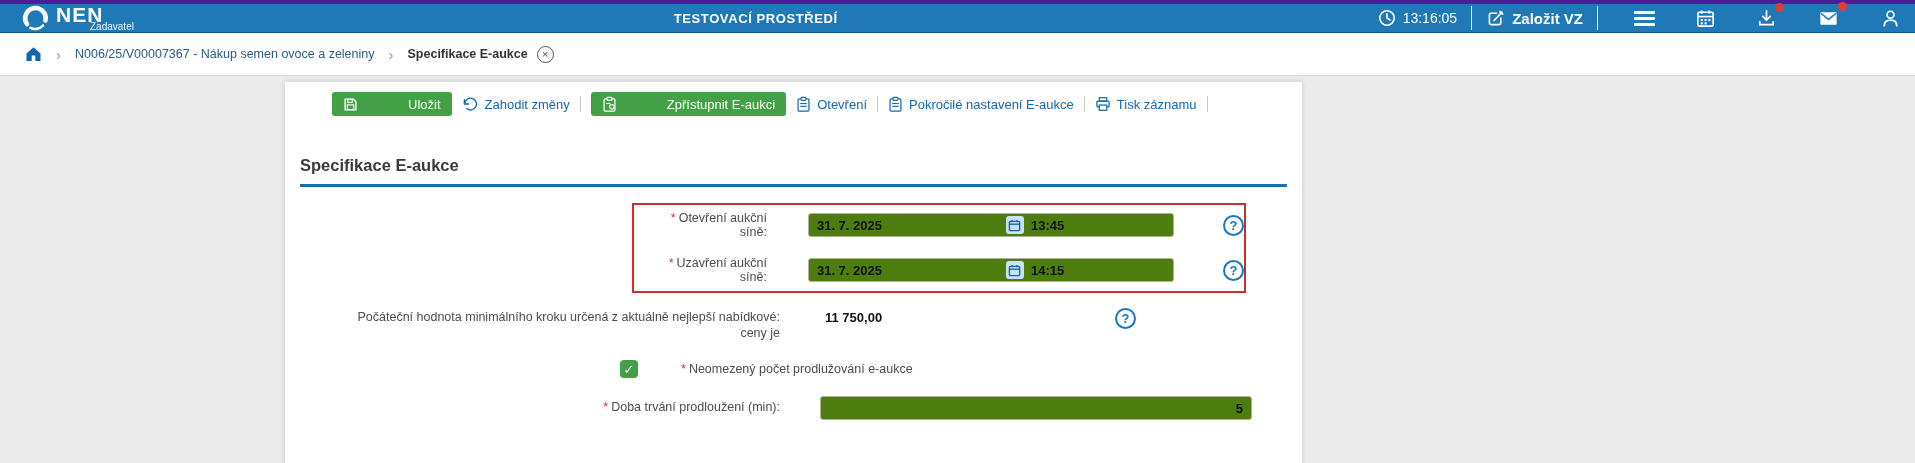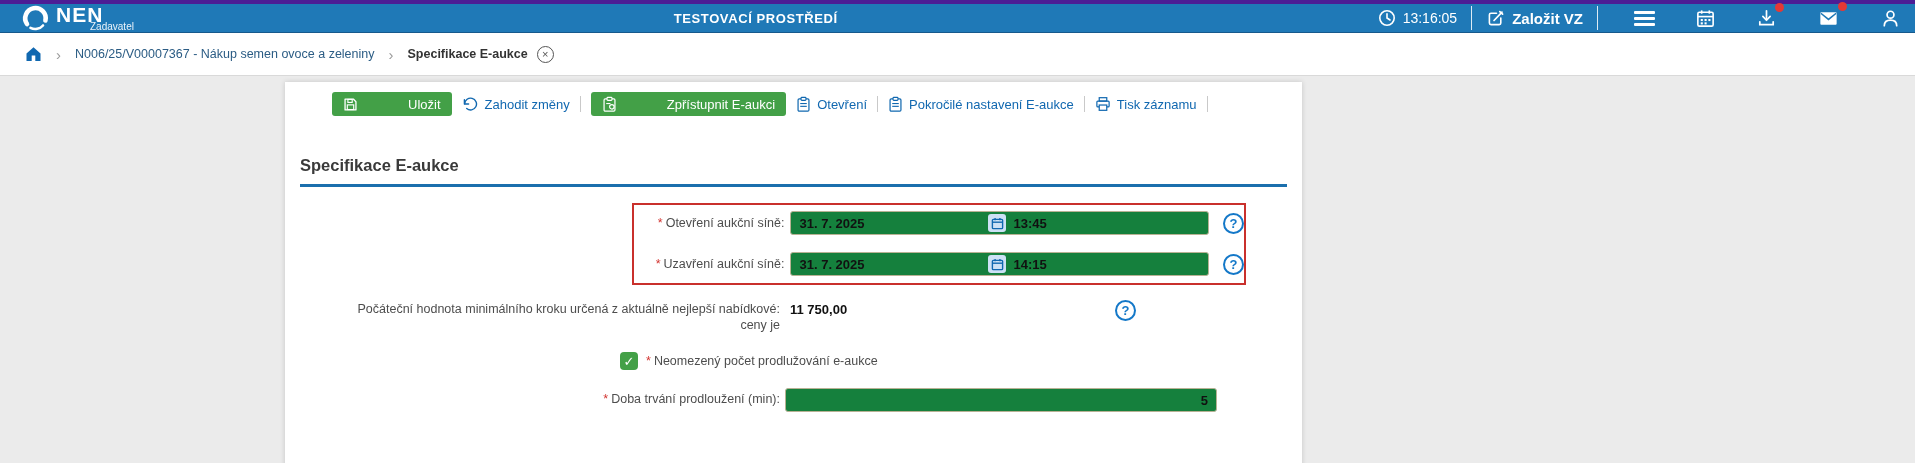--- a/index.html
+++ b/index.html
@@ -65,24 +65,24 @@
   .tb-sep{width:1px;height:16px;background:#c9c9c9;margin:0 10px;}
   .tb-gap{width:10px;}
 
   
   .section-head{margin:40px 15px 0 15px;border-bottom:3px solid #1b6fad;padding-bottom:9px;}
   .section-title{font-size:16.5px;font-weight:bold;color:#3a3a3a;}
 
   
   .form{margin-top:16px;font-size:12.5px;color:#4d4d4d;}
   .req{color:#d23430;margin-right:3px;}
-  .row{display:flex;align-items:center;}
+  .row{display:flex;align-items:center;gap:35px;}
   .label-col{width:495px;text-align:right;line-height:1.25;}
   .yfield{
-    width:432px;height:24px;margin-left:5px;background:#15803d;border:1px solid #b8b294;border-radius:3px;
+    width:432px;height:24px;margin-left:5px;background:#4d7c0f;border:1px solid #b8b294;border-radius:3px;
     display:flex;align-items:center;font-size:13px;font-weight:bold;color:#111;
   }
   .yfield .val{padding-left:8px;}
   .num-field{justify-content:flex-end;}
   .num-field .val{padding:0 8px 0 0;}
   .dt-date{width:197px;padding-left:8px;}
   .cal-btn{
     width:18px;height:18px;background:#cde1f5;border-radius:3px;display:flex;align-items:center;justify-content:center;
     cursor:pointer;flex:0 0 auto;
   }

